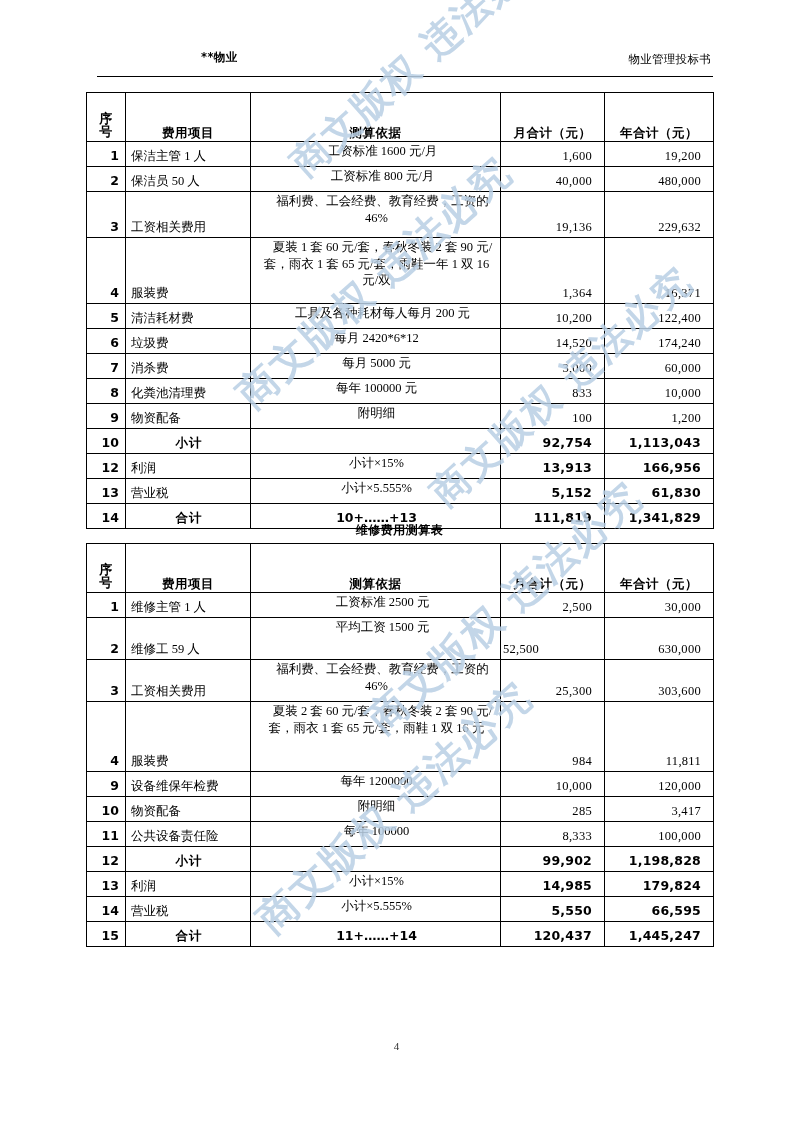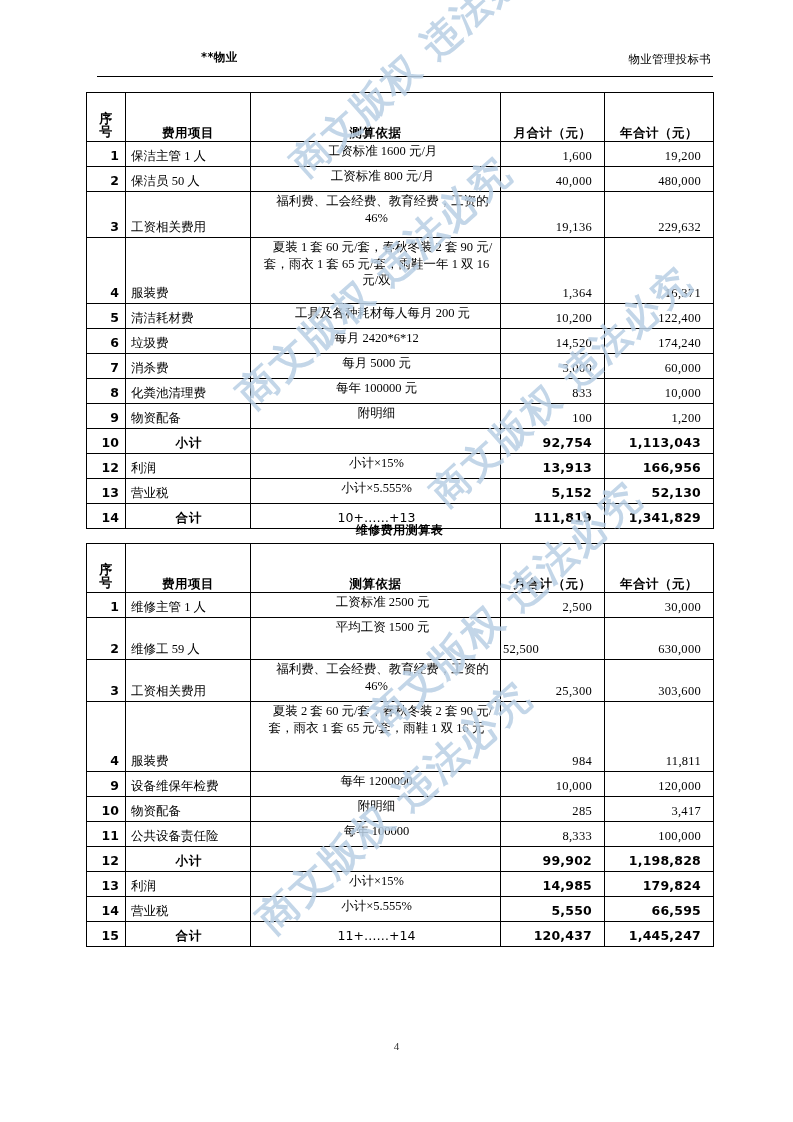--- a/index.html
+++ b/index.html
@@ -144,21 +144,21 @@
   tbody td.cell-basis {
     text-align: center;
     padding: 1px 3px 2px 5px;
     vertical-align: top;
   }
   tbody td.cell-basis.indent {
     text-indent: 12px;
   }
   tbody td.cell-basis.bold {
     font-family: "DejaVu Sans", "Liberation Sans", sans-serif;
-    font-weight: 400;
+    font-weight: 700;
     vertical-align: bottom;
     margin-left: 11px;
   }
   tbody td.cell-num {
     text-align: right;
     padding: 1px 12px 2px 2px;
     vertical-align: bottom;
     letter-spacing: 0.3px;
   }
   tbody td.cell-num.bold {
@@ -304,21 +304,21 @@
           <td class="cell-item">利润</td>
           <td class="cell-basis">小计×15%</td>
           <td class="cell-num bold">13,913</td>
           <td class="cell-num bold">166,956</td>
         </tr>
         <tr class="r-h1">
           <td class="cell-no">13</td>
           <td class="cell-item">营业税</td>
           <td class="cell-basis">小计×5.555%</td>
           <td class="cell-num bold">5,152</td>
-          <td class="cell-num bold">52,130</td>
+          <td class="cell-num bold">61,830</td>
         </tr>
         <tr class="r-h1">
           <td class="cell-no">14</td>
           <td class="cell-item center">合计</td>
           <td class="cell-basis bold">10+……+13</td>
           <td class="cell-num bold">111,819</td>
           <td class="cell-num bold">1,341,829</td>
         </tr>
       </tbody>
     </table>

